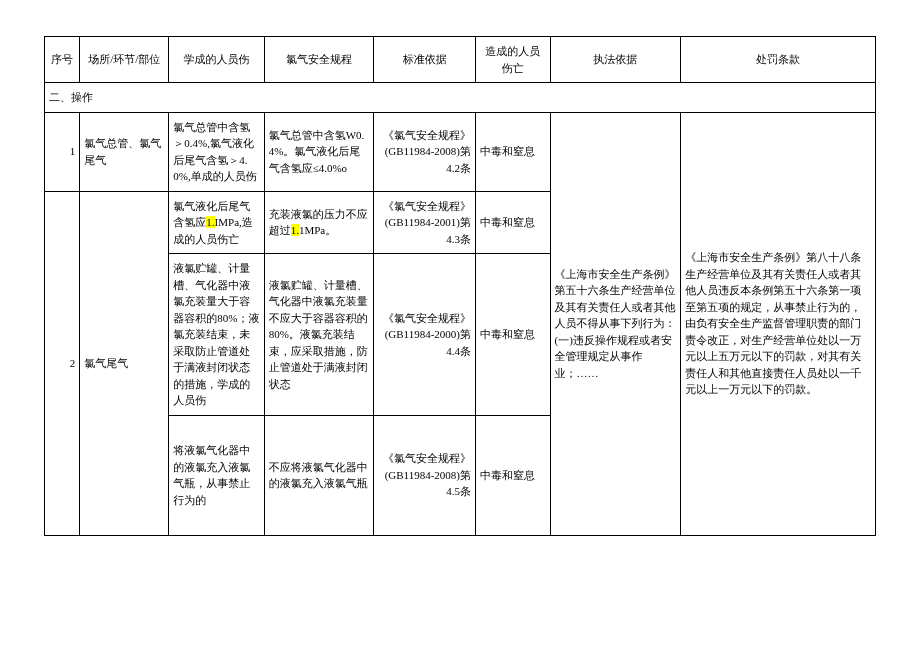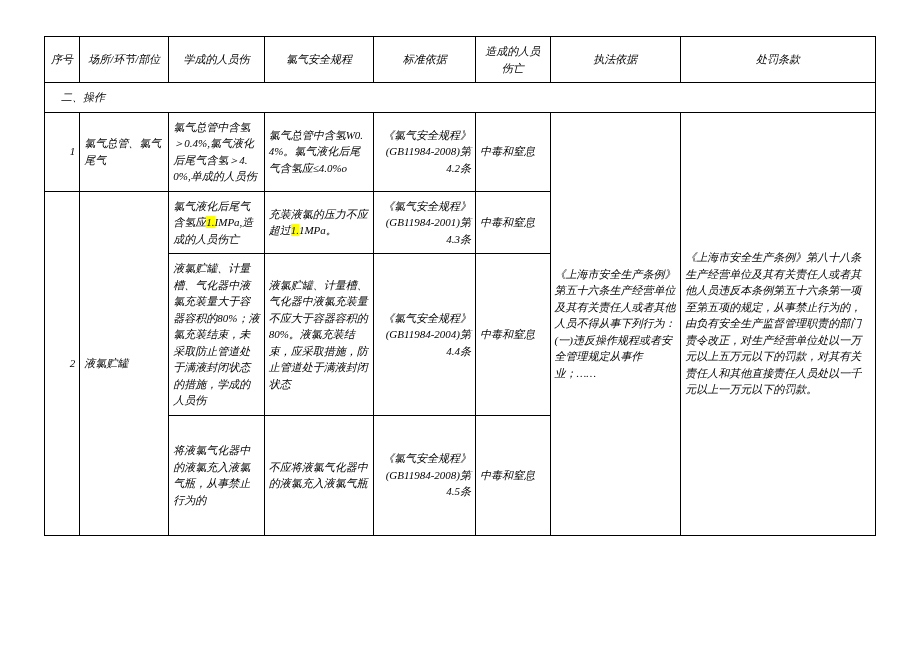--- a/index.html
+++ b/index.html
@@ -8,38 +8,37 @@
       font-family: "SimSun", "宋体", serif;
       font-size: 11px;
       color: #000;
       padding: 36px 44px;
       width: 920px;
     }
     table {
       border-collapse: collapse;
       width: 100%;
       table-layout: fixed;
-      font-style: italic;
     }
     th, td {
       border: 1px solid #000;
       padding: 6px 4px;
       vertical-align: middle;
       word-break: break-all;
       line-height: 1.5;
     }
     th {
       font-weight: normal;
       text-align: center;
     }
     td { text-align: left; }
     td.center { text-align: right; }
     .section-row td {
       text-align: left;
-      padding-left: 16px;
+      padding-left: 4px;
     }
     .hl { background: #ffff00; }
     .tall { height: 120px; }
     col.c1 { width: 34px; }
     col.c2 { width: 86px; }
     col.c3 { width: 92px; }
     col.c4 { width: 106px; }
     col.c5 { width: 98px; }
     col.c6 { width: 72px; }
     col.c7 { width: 126px; }
@@ -82,31 +81,31 @@
       <td>氯气总管中含氢＞0.4%,氯气液化后尾气含氢＞4.0%,单成的人员伤</td>
       <td>氯气总管中含氢W0.4%。氯气液化后尾气含氢应≤4.0%o</td>
       <td class="center">《氯气安全规程》(GB11984-2008)第4.2条</td>
       <td>中毒和窒息</td>
       <td rowspan="4">《上海市安全生产条例》第五十六条生产经营单位及其有关责任人或者其他人员不得从事下列行为：(一)违反操作规程或者安全管理规定从事作业；……</td>
       <td rowspan="4">《上海市安全生产条例》第八十八条生产经营单位及其有关责任人或者其他人员违反本条例第五十六条第一项至第五项的规定，从事禁止行为的，由负有安全生产监督管理职责的部门责令改正，对生产经营单位处以一万元以上五万元以下的罚款，对其有关责任人和其他直接责任人员处以一千元以上一万元以下的罚款。</td>
     </tr>
 
     <tr>
       <td class="center" rowspan="3">2</td>
-      <td rowspan="3">液氯贮罐</td>
+      <td rowspan="3">氯气尾气</td>
       <td><span>氯气液化后尾气含氢应</span><span class="hl">1.</span><span>IMPa,造成的人员伤亡</span></td>
       <td><span>充装液氯的压力不应超过</span><span class="hl">1.</span><span>1MPa。</span></td>
       <td class="center">《氯气安全规程》(GB11984-2001)第4.3条</td>
       <td>中毒和窒息</td>
     </tr>
 
     <tr>
       <td>液氯贮罐、计量槽、气化器中液氯充装量大于容器容积的80%；液氯充装结束，未采取防止管道处于满液封闭状态的措施，学成的人员伤</td>
       <td>液氯贮罐、计量槽、气化器中液氯充装量不应大于容器容积的80%。液氯充装结束，应采取措施，防止管道处于满液封闭状态</td>
-      <td class="center">《氯气安全规程》(GB11984-2004)第4.4条</td>
+      <td class="center">《氯气安全规程》(GB11984-2000)第4.4条</td>
       <td>中毒和窒息</td>
     </tr>
 
     <tr>
       <td class="tall">将液氯气化器中的液氯充入液氯气瓶，从事禁止行为的</td>
       <td>不应将液氯气化器中的液氯充入液氯气瓶</td>
       <td class="center">《氯气安全规程》(GB11984-2008)第4.5条</td>
       <td>中毒和窒息</td>
     </tr>
   </tbody>

